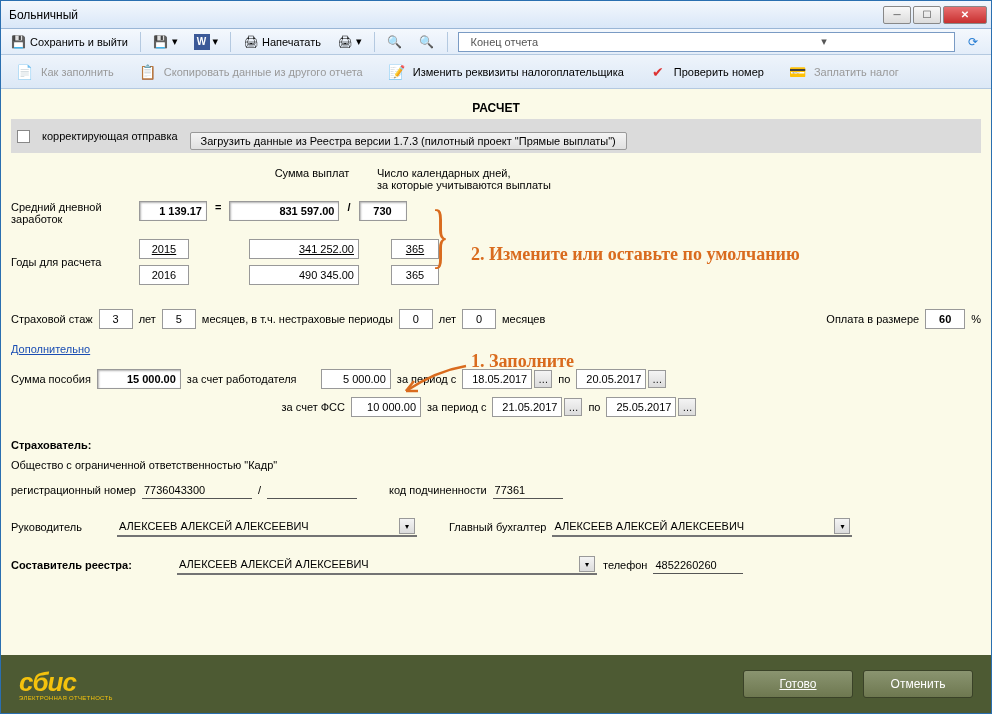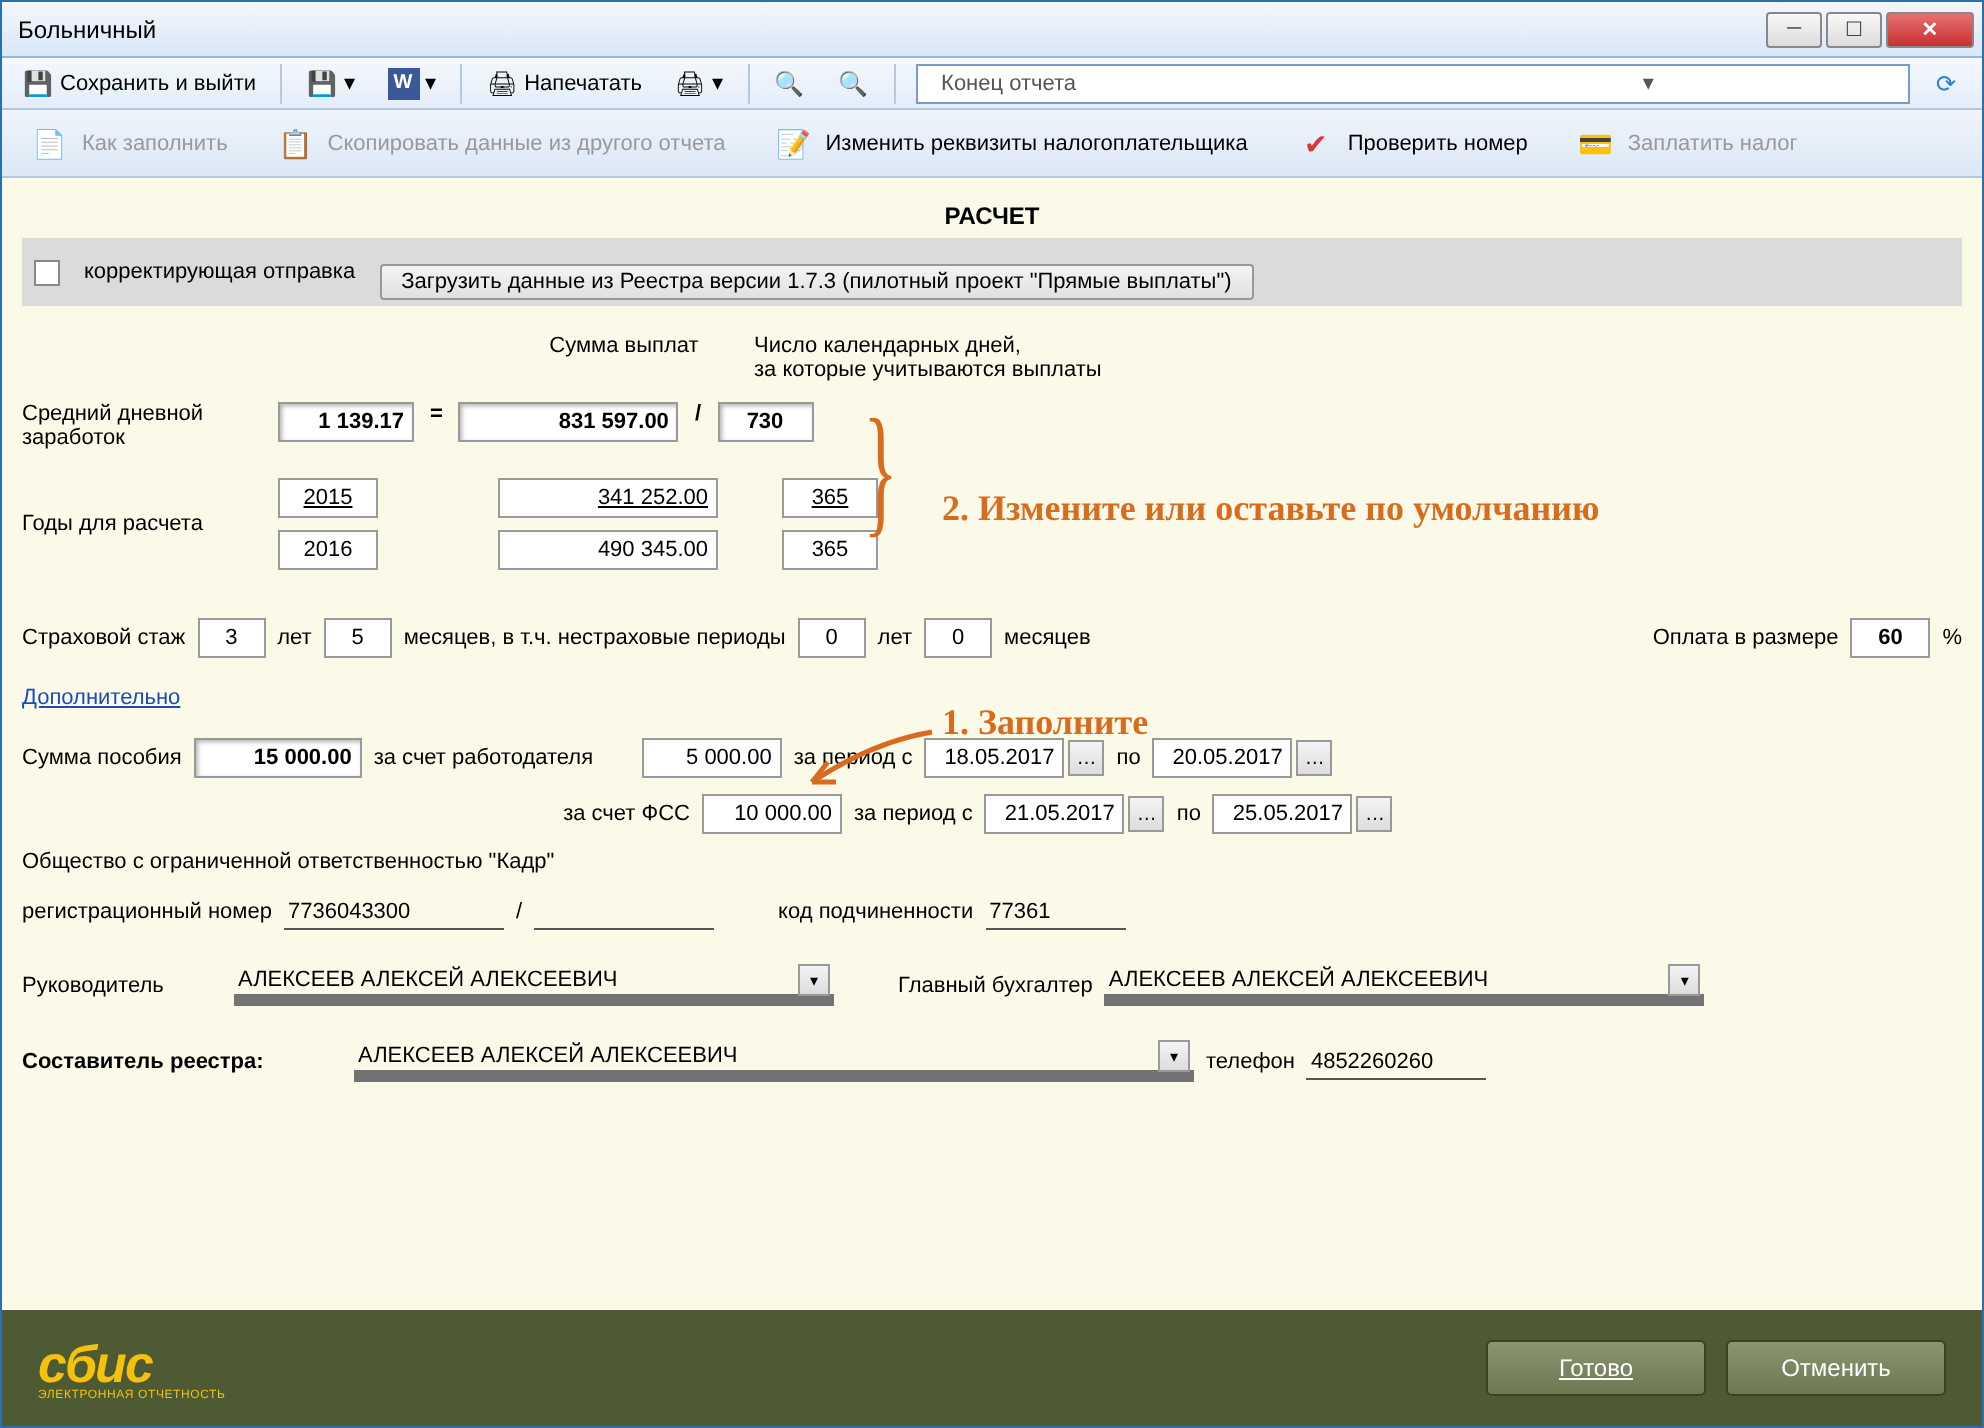--- a/index.html
+++ b/index.html
@@ -30,21 +30,21 @@
 .inp { border: 1px solid #999; background: #fff; height: 20px; padding: 0 4px; text-align: right; font-size: 11px; display: flex; align-items: center; justify-content: flex-end; }
 .inp.center { justify-content: center; text-align: center; }
 .inp.sunken { box-shadow: inset 1px 1px 2px rgba(0,0,0,0.3); }
 .lbl { font-size: 11px; }
 .row-line { display: flex; align-items: center; gap: 6px; margin-top: 14px; }
 .link { color: #1a4db3; text-decoration: underline; cursor: pointer; }
 .uline-inp { border: none; border-bottom: 1px solid #555; background: transparent; height: 18px; padding: 0 2px; font-size: 11px; }
 .date-inp { display: flex; align-items: center; gap: 2px; }
 .date-inp .inp { width: 70px; }
 .date-btn { width: 18px; height: 18px; border: 1px solid #999; background: linear-gradient(#f4f4f4,#dcdcdc); display: flex; align-items: center; justify-content: center; font-size: 10px; cursor: pointer; }
-.combo-uline { display: flex; align-items: center; border-bottom: 6px solid #737373; height: 20px; padding: 0 2px; }
+.combo-uline { display: flex; align-items: center; border-bottom: 2px solid #737373; height: 20px; padding: 0 2px; }
 .combo-uline span { flex: 1; font-size: 11px; }
 .combo-uline .arrow { width: 16px; height: 16px; border: 1px solid #999; background: linear-gradient(#f4f4f4,#dcdcdc); display: flex; align-items: center; justify-content: center; font-size: 8px; cursor: pointer; }
 .annot { position: absolute; font-family: "Comic Sans MS", cursive; color: #d96b1e; font-size: 18px; font-weight: bold; pointer-events: none; }
 .curly { position: absolute; color: #d96b1e; font-size: 72px; font-family: serif; pointer-events: none; transform: scaleX(0.5); }
 .arrow-svg { position: absolute; pointer-events: none; }
 .footer { height: 58px; background: #4d5a33; display: flex; align-items: center; padding: 0 18px; gap: 10px; }
 .logo { color: #f4c20d; font-family: Arial; }
 .logo .big { font-size: 26px; font-weight: bold; font-style: italic; letter-spacing: -1px; }
 .logo .small { font-size: 6px; letter-spacing: 0.3px; display: block; margin-top: -3px; }
 .footer-spacer { flex: 1; }
@@ -209,20 +209,21 @@
           <div class="inp">21.05.2017</div>
           <div class="date-btn">…</div>
         </div>
       <span class="lbl">по</span>
       <div class="date-inp">
           <div class="inp">25.05.2017</div>
           <div class="date-btn">…</div>
         </div>
     </div>
 
+    <div style="margin-top:22px; font-weight:bold;" class="lbl">Страхователь:</div>
     <div style="margin-top:8px;" class="lbl">Общество с ограниченной ответственностью "Кадр"</div>
 
     <div class="row-line" style="margin-top:10px;">
       <span class="lbl">регистрационный номер</span>
       <input class="uline-inp" style="width: 110px;" value="7736043300">
       <span class="lbl">/</span>
       <input class="uline-inp" style="width: 90px;">
       <span style="width:20px;"></span>
       <span class="lbl">код подчиненности</span>
       <input class="uline-inp" style="width: 70px;" value="77361">

